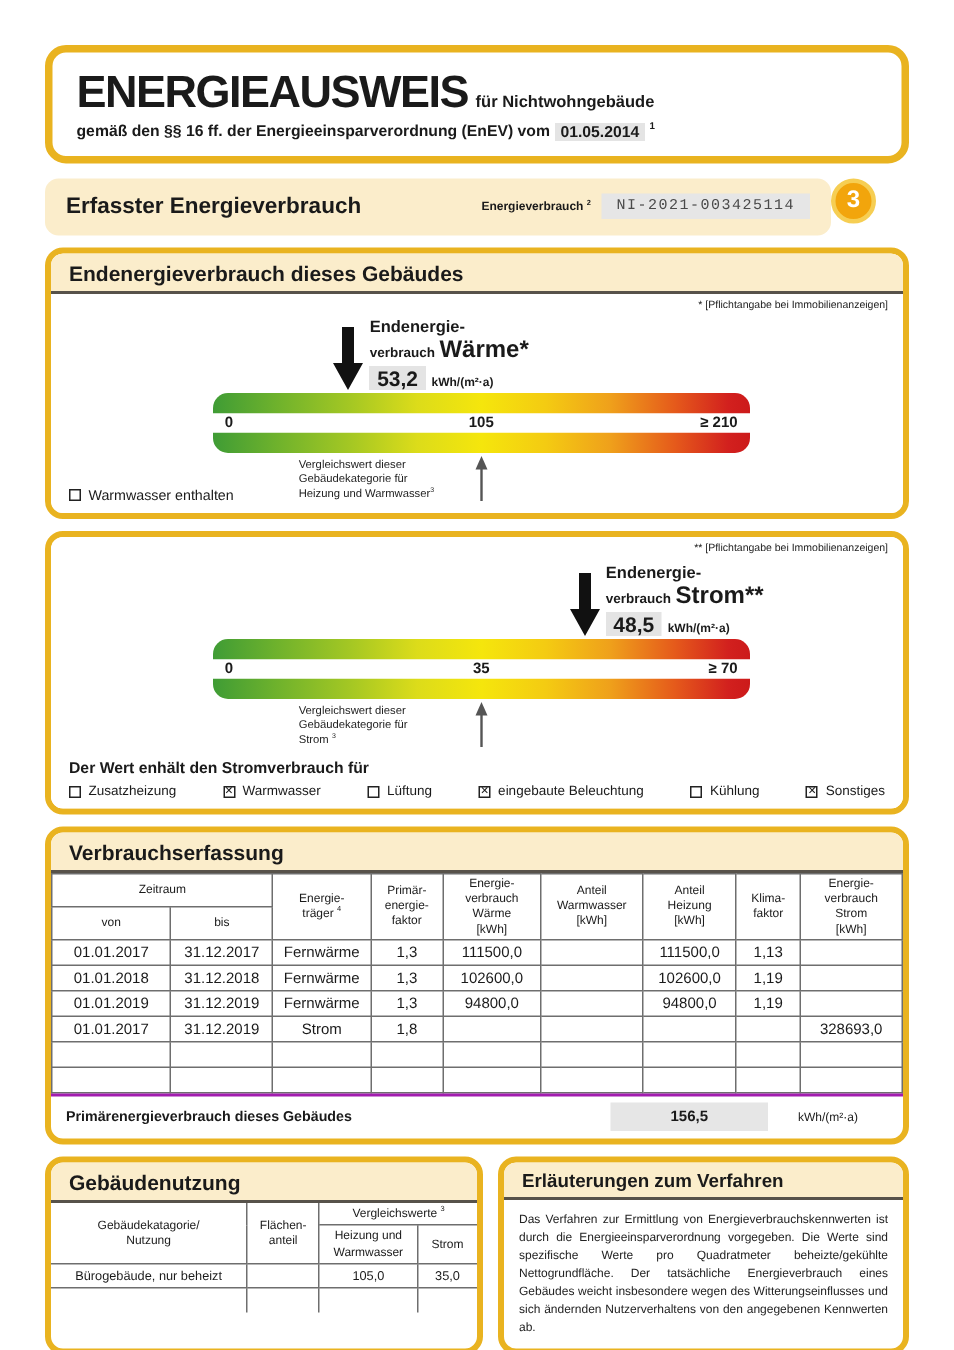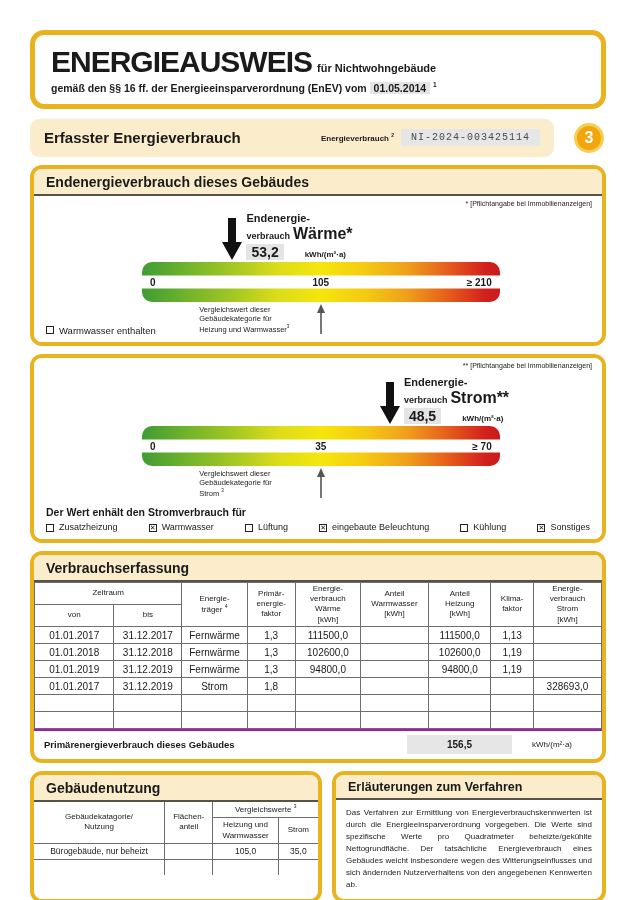--- a/index.html
+++ b/index.html
@@ -16,21 +16,21 @@
     margin:30px 30px 0; border:5px solid #E9B320; border-radius:14px;
     padding:12px 16px 10px; background:#fff;
   }
   .title-row { display:flex; align-items:baseline; }
   .main-title { font-size:30px; font-weight:bold; letter-spacing:-1px; line-height:1; }
   .title-suffix { font-size:11px; font-weight:bold; margin-left:5px; }
   .subtitle-line { font-size:10.5px; font-weight:bold; margin-top:4px; }
   .date-hl { background:#E4E4E4; padding:0 4px; }
 
   
-  .section-row { margin:10px 30px 0; display:flex; align-items:center; gap:20px; height:38px; }
+  .section-row { margin:10px 30px 0; display:flex; gap:0; height:38px; }
   .section-bar {
     width:524px; height:38px; background:#FBEDCB; border-radius:9px;
     display:flex; align-items:center; padding:0 14px;
   }
   .section-title { font-size:15px; font-weight:bold; }
   .reg-group { margin-left:auto; display:flex; align-items:center; gap:7px; }
   .reg-label { font-size:8px; font-weight:bold; }
   .reg-value {
     font-family:"Liberation Mono", monospace; font-size:10px; color:#4a4a4a;
     background:#E6E6E6; padding:3px 10px; letter-spacing:1px;
@@ -55,21 +55,21 @@
   .mand-note { position:absolute; top:4px; right:10px; font-size:7px; color:#222; }
   .gauge { position:absolute; left:19%; width:63%; }
   .gauge.w { top:18px; } .gauge.s { top:20px; }
   .arrow-area { position:relative; height:48px; }
   .down-arrow { position:absolute; bottom:0; width:20px; height:44px; }
   .arrow-label { position:absolute; bottom:2px; white-space:nowrap; }
   .al1 { font-size:11px; font-weight:bold; line-height:1.05; }
   .al2 { display:flex; align-items:baseline; gap:3px; }
   .al2a { font-size:9px; font-weight:bold; }
   .al2b { font-size:16px; font-weight:bold; }
-  .al3 { display:flex; align-items:baseline; gap:21px; margin-top:1px; }
+  .al3 { display:flex; align-items:baseline; gap:4px; margin-top:1px; }
   .val-hl { background:#E4E4E4; font-size:14px; font-weight:bold; padding:0 5px; }
   .al3u { font-size:8px; font-weight:bold; }
   .gbar { position:relative; height:40px; border-radius:10px;
     background:linear-gradient(90deg,#3F9C35 0%,#6FB22C 12%,#A6C823 26%,#DCDC1A 38%,#F5E60C 50%,#F4CB12 62%,#EFA01B 74%,#E55A1B 86%,#D2201E 96%,#CC1A1A 100%);
   }
   .gstrip {
     position:absolute; left:0; right:0; top:50%; transform:translateY(-50%);
     height:13px; background:#fff; display:flex; align-items:center;
     justify-content:space-between; padding:0 8px; font-size:10px; font-weight:bold;
   }
@@ -120,21 +120,21 @@
     <span class="date-hl">01.05.2014</span>
     <sup>1</sup>
   </div>
 </div>
 
 <div class="section-row">
   <div class="section-bar">
     <span class="section-title">Erfasster Energieverbrauch</span>
     <span class="reg-group">
       <span class="reg-label"><span>Energieverbrauch</span> <sup>2</sup></span>
-      <span class="reg-value">NI-2024-003425114</span>
+      <span class="reg-value">NI-2021-003425114</span>
     </span>
   </div>
   <div class="page-badge">3</div>
 </div>
 
 <div class="ybox">
   <div class="ybox-header">Endenergieverbrauch dieses Gebäudes</div>
   <div class="gcontent waerme">
     <div class="mand-note">* [Pflichtangabe bei Immobilienanzeigen]</div>
     <div class="gauge w">

